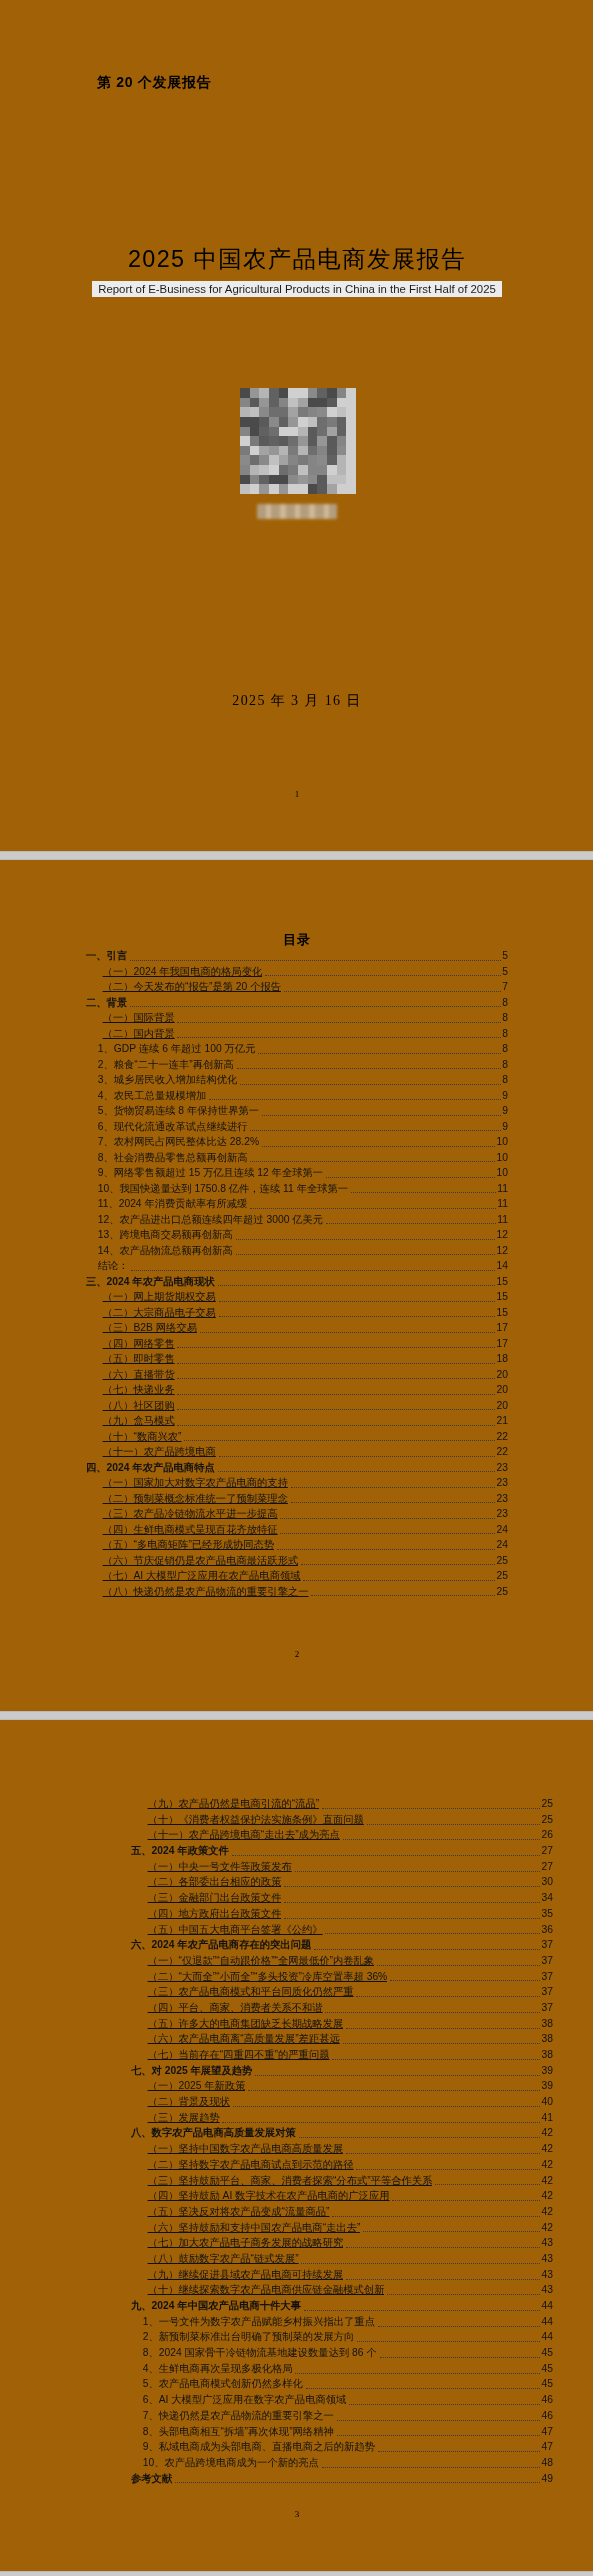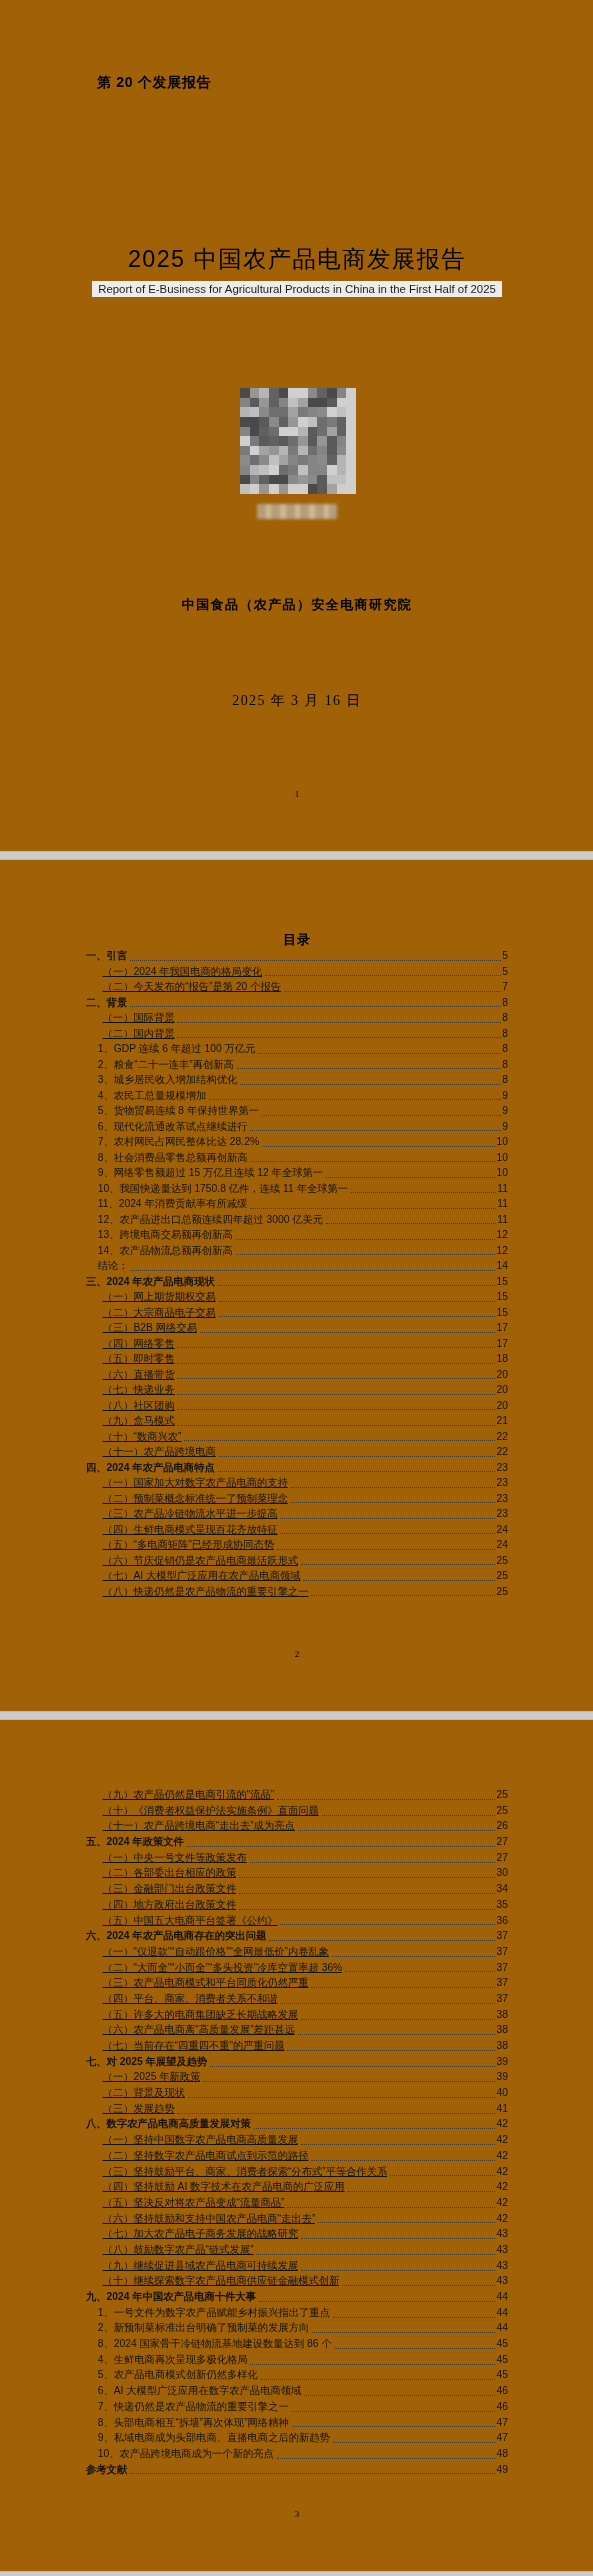--- a/index.html
+++ b/index.html
@@ -40,21 +40,21 @@
   .cover-date{position:absolute;left:0;right:0;top:692px;text-align:center;
     font-family:"Liberation Serif","DejaVu Serif",serif;font-size:14px;letter-spacing:1.4px;}
   .folio{position:absolute;left:0;right:0;top:789px;text-align:center;
     font-family:"Liberation Serif","DejaVu Serif",serif;font-size:9px;}
 
   
   .toc-heading{position:absolute;left:0;right:0;top:71px;text-align:center;
     font-size:13px;font-weight:bold;letter-spacing:0.7px;}
   .toc{position:absolute;left:86px;width:422px;font-size:10.3px;color:#111;}
   #toc-p2{top:88px;}
-  #toc-p3{top:67px;}
+  #toc-p3{top:76px;margin-left:45px;}
   .toc-line{display:flex;align-items:baseline;height:15.5px;line-height:15.5px;white-space:nowrap;}
   #toc-p3 .toc-line{height:15.7px;line-height:15.7px;}
   .toc-line.lvl-0{font-weight:bold;}
   .toc-line.lvl-1 .toc-text{padding-left:16.6px;text-decoration:underline;}
   .toc-line.lvl-2 .toc-text{padding-left:11.7px;}
   .toc-text{flex:0 0 auto;overflow:hidden;max-width:372px;}
   .leader{flex:1 1 auto;min-width:5.5px;border-bottom:1.4px dotted #3a3a3a;
     margin:0 1.4px 2.8px 2.8px;height:0.7px;align-self:flex-end;}
   .toc-page{flex:0 0 auto;font-weight:normal;}
 </style>
@@ -195,21 +195,20 @@
       <div style="background: rgb(150, 150, 150);"></div>
       <div style="background: rgb(207, 207, 207);"></div>
       <div style="background: rgb(207, 207, 207);"></div>
       <div style="background: rgb(74, 74, 74);"></div>
       <div style="background: rgb(90, 90, 90);"></div>
       <div style="background: rgb(163, 163, 163);"></div>
       <div style="background: rgb(207, 207, 207);"></div>
       <div style="background: rgb(207, 207, 207);"></div>
     </div>
   <div class="logo-caption"></div>
-  <div class="org-line" id="org1">中国食品（农产品）安全电商研究院</div>
   <div class="cover-date">2025 年 3 月 16 日</div>
   <div class="folio">1</div>
 </div>
 
 <div class="page-sep" id="sep-1"></div>
 
 <div class="page" id="page-2">
   <div class="toc-heading">目录</div>
   <div class="toc" id="toc-p2">
       <div class="toc-line lvl-0">

